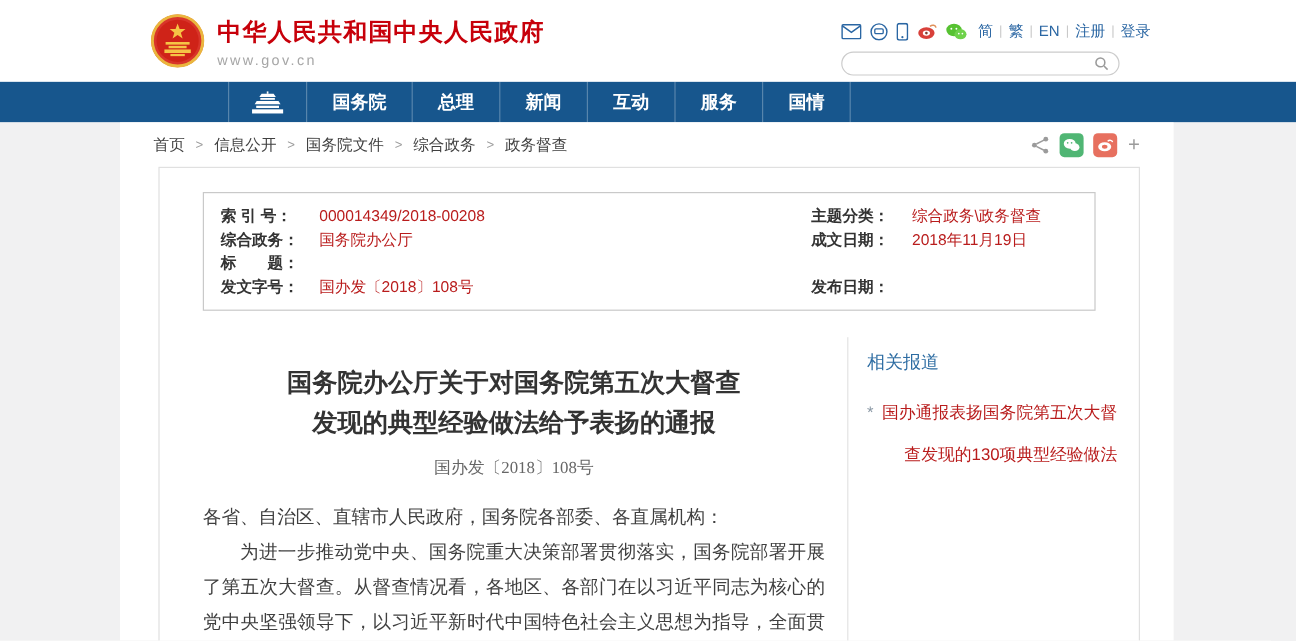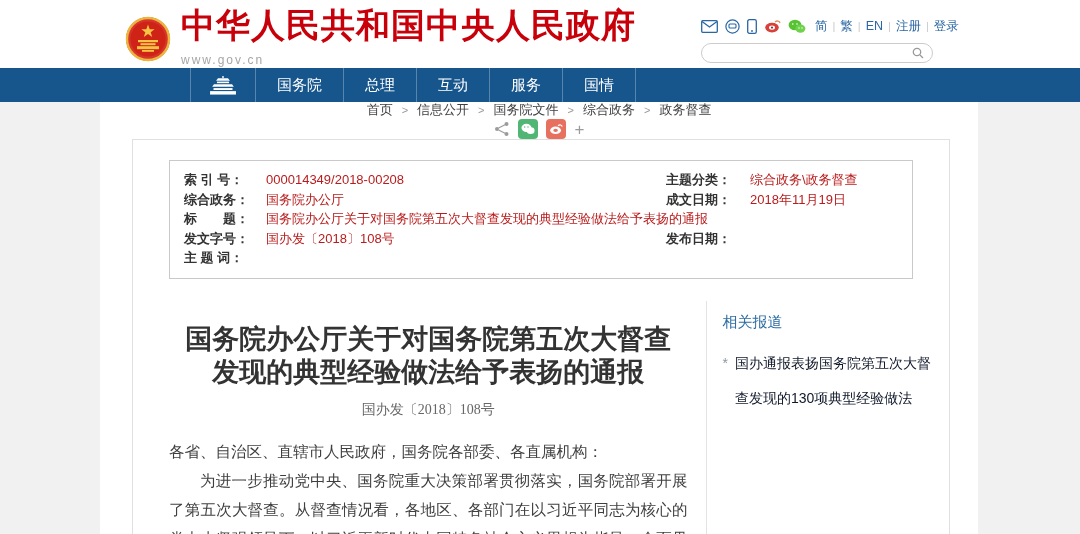--- a/index.html
+++ b/index.html
@@ -4,81 +4,81 @@
 <style>
   html,body{margin:0;padding:0;background:#e9e9eb;}
   .page{position:relative;width:1080px;height:534px;overflow:hidden;background:#fff;
         font-family:"Liberation Sans","DejaVu Sans",sans-serif;-webkit-font-smoothing:antialiased;}
 
   
   .site-header{position:relative;height:68px;background:#fff;}
   .logo{position:absolute;left:125px;top:11px;display:flex;align-items:center;cursor:pointer;}
   .emblem{width:46px;height:46px;display:block;}
   .logo-text{margin-left:10px;}
-  .site-title{font-size:34px;font-weight:bold;color:#c7000a;letter-spacing:1px;line-height:30px;
+  .site-title{font-size:20px;font-weight:bold;color:#c7000a;letter-spacing:1px;line-height:30px;
               font-family:"Liberation Serif","DejaVu Serif",serif;}
-  .site-url{font-size:12px;color:#a6a6a6;letter-spacing:2px;margin-top:12px;}
+  .site-url{font-size:12px;color:#a6a6a6;letter-spacing:2px;margin-top:1px;}
   .header-right{position:absolute;right:145px;top:16px;width:234px;}
   .quick-row{display:flex;align-items:center;height:20px;}
   .quick-row .hicon{display:inline-flex;align-items:center;margin-right:7px;cursor:pointer;}
   .lang-links{margin-left:2px;font-size:12.5px;color:#2a66a3;display:flex;align-items:center;white-space:nowrap;}
   .lang-links a{color:#2a66a3;text-decoration:none;cursor:pointer;}
   .lang-links .lsep{color:#c9c9c9;margin:0 5px;font-size:11px;}
   .search-box{margin-top:7px;width:232px;height:20px;border:1px solid #ccc;border-radius:11px;
               display:flex;align-items:center;background:#fff;box-sizing:border-box;padding:0 8px;}
   .search-box input{flex:1;border:none;outline:none;font-size:12px;background:transparent;height:16px;}
   .search-box .mag{display:inline-flex;}
 
   
   .main-nav{height:34px;background:#17568d;display:flex;align-items:stretch;padding-left:190px;}
-  .nav-cell{display:flex;align-items:center;justify-content:center;color:#fff;font-size:15px;font-weight:normal;
+  .nav-cell{display:flex;align-items:center;justify-content:center;color:#fff;font-size:15px;font-weight:bold;
             padding:0 21px;border-right:1px solid rgba(255,255,255,.28);cursor:pointer;text-decoration:none;}
   .nav-cell.first{border-left:1px solid rgba(255,255,255,.28);padding:0 18px;}
 
   
   .content-bg{height:432px;background:#f1f1f2;}
   .card{margin-left:100px;width:878px;height:100%;background:#fff;overflow:hidden;position:relative;}
 
-  .breadcrumb-row{height:37px;display:flex;align-items:center;justify-content:flex-end;padding:0 28px 0 28px;flex-direction:column;}
+  .breadcrumb-row{height:37px;display:flex;align-items:center;justify-content:space-between;padding:0 28px 0 28px;}
   .breadcrumb{font-size:13px;color:#404040;display:flex;align-items:center;}
   .breadcrumb a{color:#404040;text-decoration:none;cursor:pointer;}
   .breadcrumb .bsep{color:#9a9a9a;margin:0 9px;font-size:11px;}
   .share-tools{display:flex;align-items:center;}
   .share-tools .badge{width:20px;height:20px;border-radius:4px;margin-left:8px;display:flex;
                       align-items:center;justify-content:center;cursor:pointer;}
   .badge.wechat{background:#50b674;}
   .badge.weibo{background:#e7705f;}
   .share-glyph{display:inline-flex;cursor:pointer;}
   .plus-glyph{margin-left:9px;color:#9b9b9b;font-size:17px;line-height:17px;cursor:pointer;}
 
   .doc-frame{margin:0 28px 0 32px;border:1px solid #e0e0e0;height:420px;background:#fff;}
 
-  .meta-box{margin:20px 36px 0 36px;border:1px solid #c9c9c9;padding:9px 12px 10px 14px;
+  .meta-box{margin:20px 36px 0 36px;border:1px solid #c9c9c9;padding:9px 2px 10px 14px;
             font-size:13px;line-height:19.5px;color:#595959;}
   .meta-row{display:grid;grid-template-columns:82px 1fr 84px 150px;}
   .meta-row .ml{font-weight:bold;color:#333;white-space:pre;}
   .meta-row .mv{color:#b91c1c;}
   .meta-row .mv.span{grid-column:2 / 5;}
 
   .doc-columns{display:flex;margin-top:22px;align-items:stretch;height:340px;}
   .doc-main{width:573px;box-sizing:border-box;padding:0 18px 0 36px;}
-  .doc-title{font-family:"Liberation Serif","DejaVu Serif",serif;font-size:27px;font-weight:bold;
+  .doc-title{font-family:"Liberation Serif","DejaVu Serif",serif;font-size:21px;font-weight:bold;
              color:#333;text-align:center;line-height:33px;margin-top:22px;}
   .doc-number{text-align:center;font-size:14px;color:#666;margin-top:12px;
               font-family:"Liberation Serif","DejaVu Serif",serif;}
   .doc-body{margin-top:18px;font-family:"Liberation Serif","DejaVu Serif",serif;font-size:15.5px;
             color:#3f3f3f;line-height:29px;text-align:justify;}
   .doc-body p{margin:0;}
   .doc-body p.indent{text-indent:2em;}
 
   .sidebar{flex:1;border-left:1px solid #e3e3e3;box-sizing:border-box;padding:12px 18px 0 16px;}
   .sidebar h3{margin:0 0 14px 0;font-size:15px;color:#2d6ca2;font-weight:normal;}
   .related-item{display:flex;align-items:flex-start;cursor:pointer;}
   .related-item .bullet{color:#8a98a5;font-size:14px;line-height:35px;margin-right:7px;}
-  .related-item a{width:196px;font-size:14px;color:#0f172a;line-height:35px;text-decoration:none;}
+  .related-item a{width:196px;font-size:14px;color:#b91c1c;line-height:35px;text-decoration:none;text-align:right;}
 </style>
 </head>
 <body>
 
 <div class="page">
 
   <header class="site-header">
     <div class="logo">
       <svg class="emblem" viewBox="0 0 46 46">
         <circle cx="23" cy="23" r="22" fill="#d8352a"></circle>
@@ -164,20 +164,21 @@
         <rect x="1" y="17.5" width="30" height="4"></rect>
         <rect x="5" y="14" width="22" height="2.2"></rect>
         <path d="M3.5 12.5 L28.5 12.5 L26.5 9.5 L5.5 9.5 Z"></path>
         <rect x="9" y="6.5" width="14" height="1.8"></rect>
         <path d="M8 5.5 L24 5.5 L21.8 2.5 L10.2 2.5 Z"></path>
         <rect x="15.2" y="0" width="1.6" height="2.5"></rect>
       </svg>
     </a>
     <a class="nav-cell">国务院</a>
     <a class="nav-cell">总理</a>
+    <a class="nav-cell">新闻</a>
     <a class="nav-cell">互动</a>
     <a class="nav-cell">服务</a>
     <a class="nav-cell">国情</a>
   </nav>
 
   <div class="content-bg">
     <div class="card">
 
       <div class="breadcrumb-row">
         <div class="breadcrumb">
@@ -230,30 +231,25 @@
             <span class="mv">综合政务\政务督查</span>
           </div>
           <div class="meta-row">
             <span class="ml">综合政务：</span>
             <span class="mv">国务院办公厅</span>
             <span class="ml">成文日期：</span>
             <span class="mv">2018年11月19日</span>
           </div>
           <div class="meta-row">
             <span class="ml">标　　题：</span>
-            <span class="mv span">国务院办公厅关于对国务院第五次大督查发现的典型经验做法给予表扬的通报</span>
           </div>
           <div class="meta-row">
             <span class="ml">发文字号：</span>
             <span class="mv">国办发〔2018〕108号</span>
             <span class="ml">发布日期：</span>
-          </div>
-          <div class="meta-row">
-            <span class="ml">主 题 词：</span>
-            <span class="mv span"></span>
           </div>
         </div>
 
         <div class="doc-columns">
 
           <div class="doc-main">
             <div class="doc-title">
               <div>国务院办公厅关于对国务院第五次大督查</div>
               <div>发现的典型经验做法给予表扬的通报</div>
             </div>

